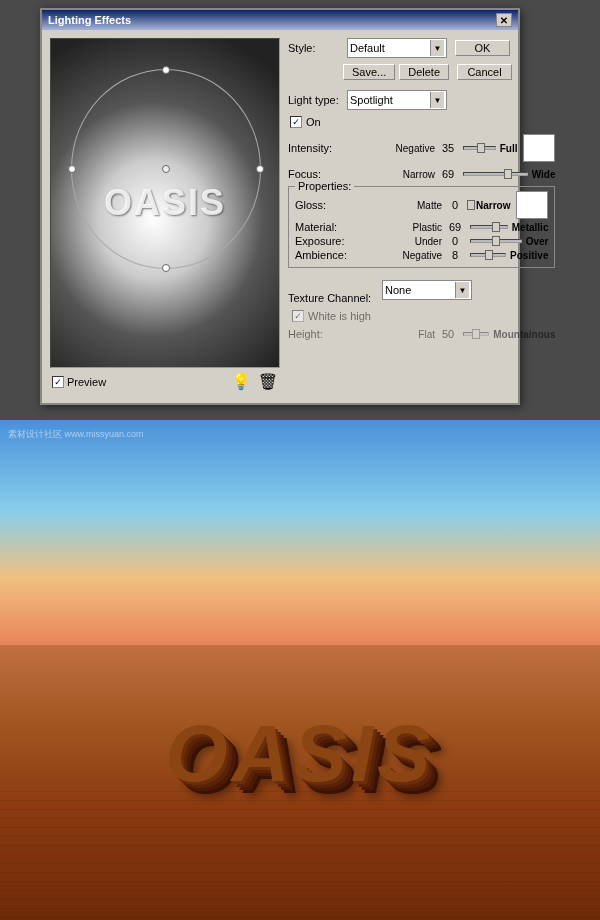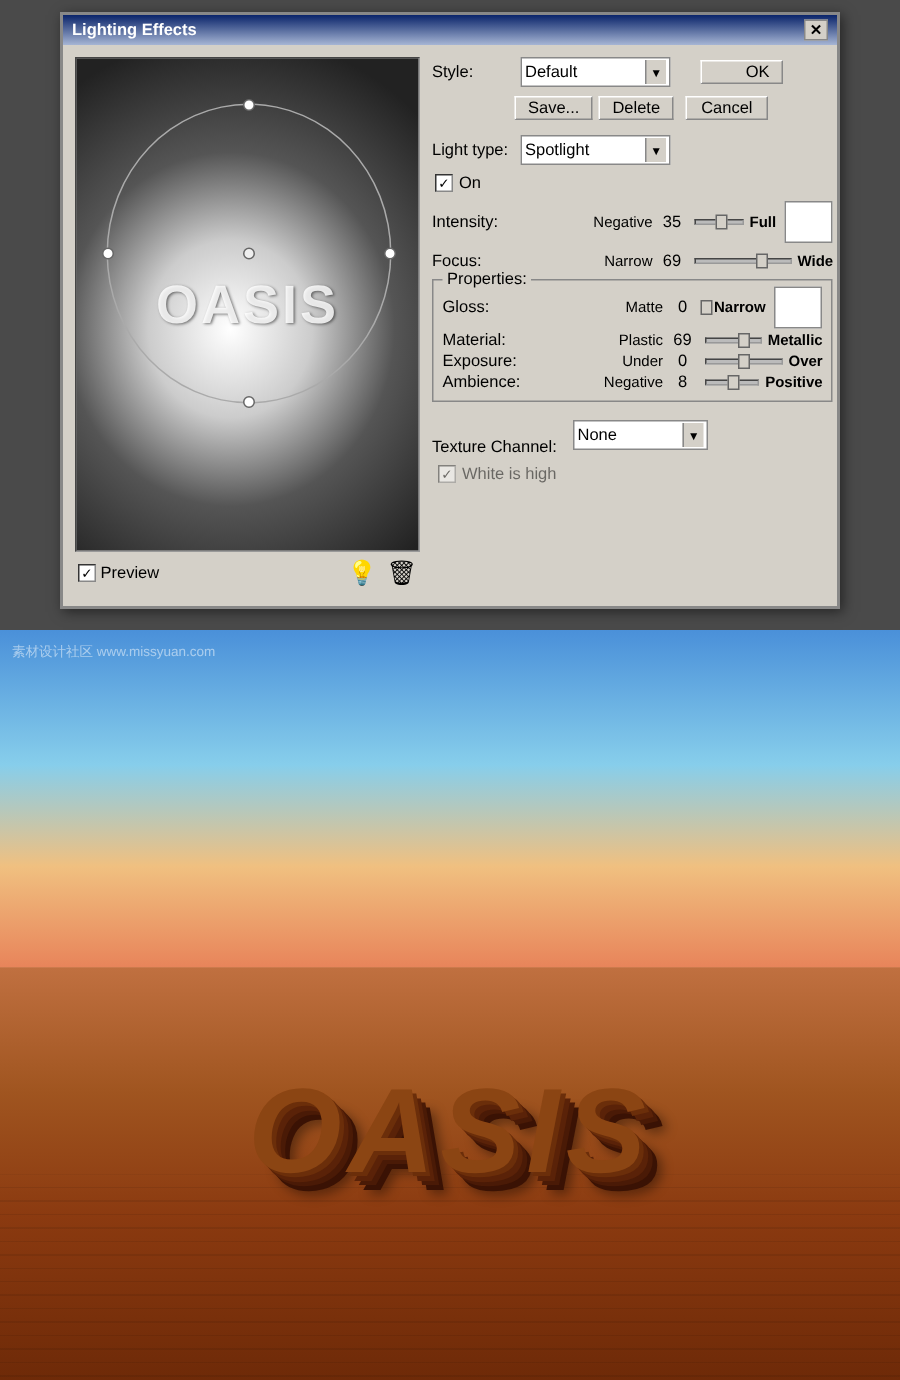--- a/index.html
+++ b/index.html
@@ -2,21 +2,21 @@
 <html><head>
   <meta charset="utf-8">
   <style>
     * { margin: 0; padding: 0; box-sizing: border-box; }
     body { width: 600px; height: 920px; font-family: 'Arial', sans-serif; font-size: 11px; overflow: hidden; background: #4a4a4a; }
 
     
     .dialog {
       position: absolute;
       top: 8px; left: 40px;
-      width: 520px;
+      width: 480px;
       background: #d4d0c8;
       border: 2px solid #888;
       box-shadow: 2px 2px 8px rgba(0,0,0,0.5);
     }
     .dialog-titlebar {
       background: linear-gradient(to bottom, #0a246a, #a6b5d4);
       color: white;
       padding: 3px 6px;
       font-size: 11px;
       font-weight: bold;
@@ -335,21 +335,21 @@
     </div>
 
     <div class="controls-panel">
 
       <div class="row">
         <span class="label">Style:</span>
         <div class="select-wrapper" style="min-width:100px;">
           <span class="select-text">Default</span>
           <div class="select-arrow">▼</div>
         </div>
-        <div class="btn btn-ok" style="margin-left:16px;text-align:right;">OK</div>
+        <div class="btn btn-ok" style="margin-left:4px;">OK</div>
       </div>
 
       <div class="row" style="padding-left:55px;">
         <div class="btn">Save...</div>
         <div class="btn">Delete</div>
         <div class="btn btn-ok" style="margin-left:4px;">Cancel</div>
       </div>
 
       <div class="row" style="margin-top:4px;">
         <span class="label">Light type:</span>
@@ -436,20 +436,29 @@
           <span class="select-text">None</span>
           <div class="select-arrow">▼</div>
         </div>
       </div>
 
       <div class="row" style="padding-left:4px; opacity:0.5;">
         <div class="checkbox-input">✓</div>
         <span>White is high</span>
       </div>
 
+      <div class="slider-row" style="opacity:0.5;">
+        <span class="label">Height:</span>
+        <span class="slider-label-left">Flat</span>
+        <span class="slider-value">50</span>
+        <div class="slider-track">
+          <div class="slider-thumb" style="left:50%;"></div>
+        </div>
+        <span class="slider-label-right">Mountainous</span>
+      </div>
 
     </div>
   </div>
 </div>
 
 <div class="desert-scene">
   <div class="desert-bg">
     <div class="sky-gradient"></div>
     <div class="sand-ground">
       <div class="sand-ripples"></div>

